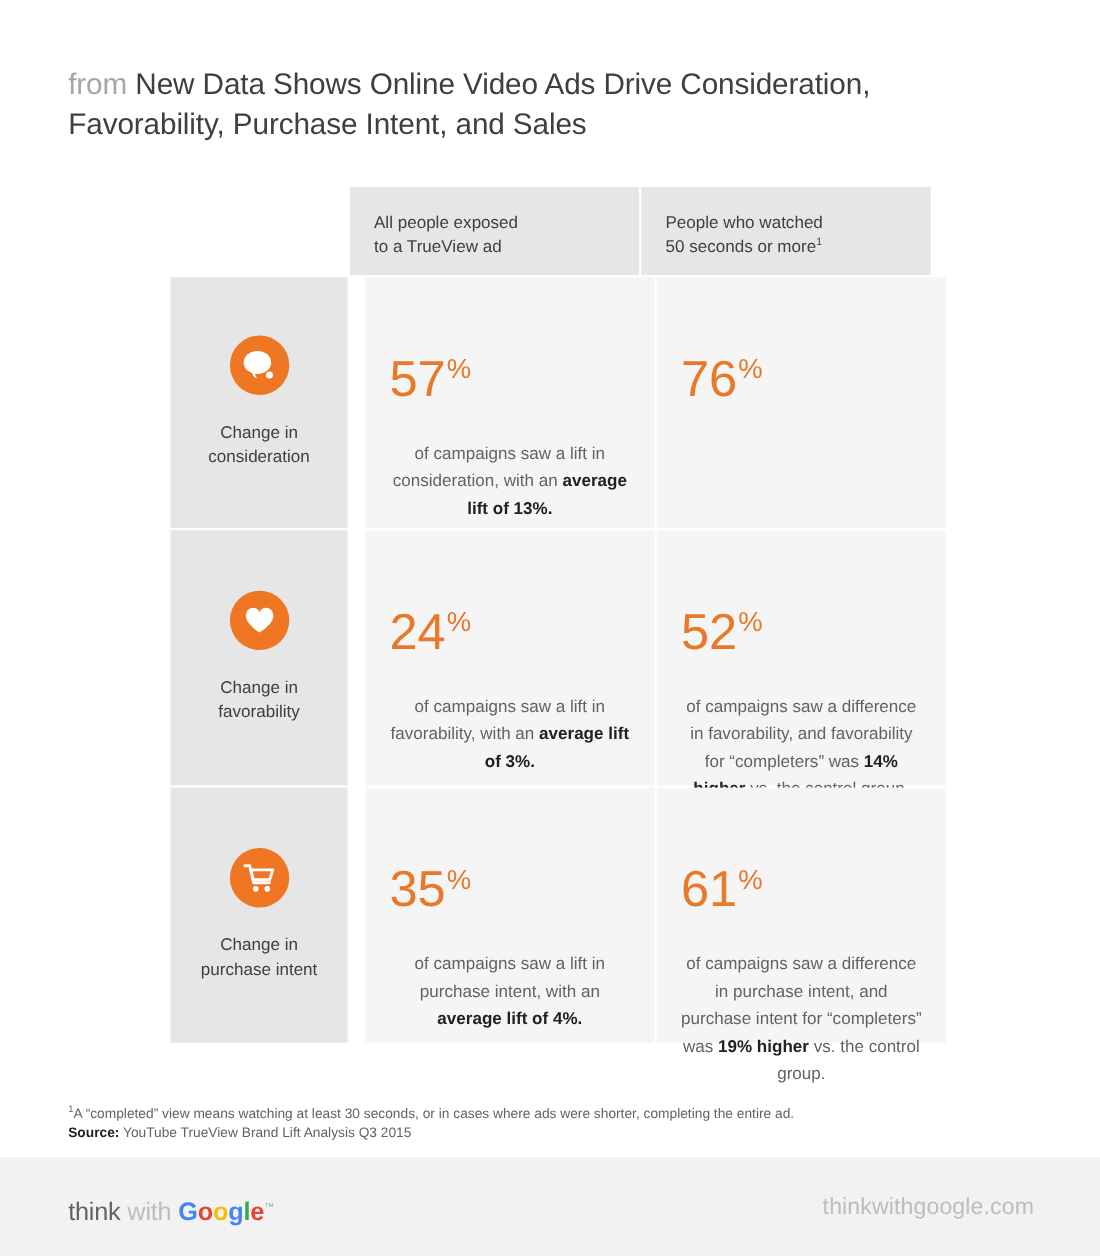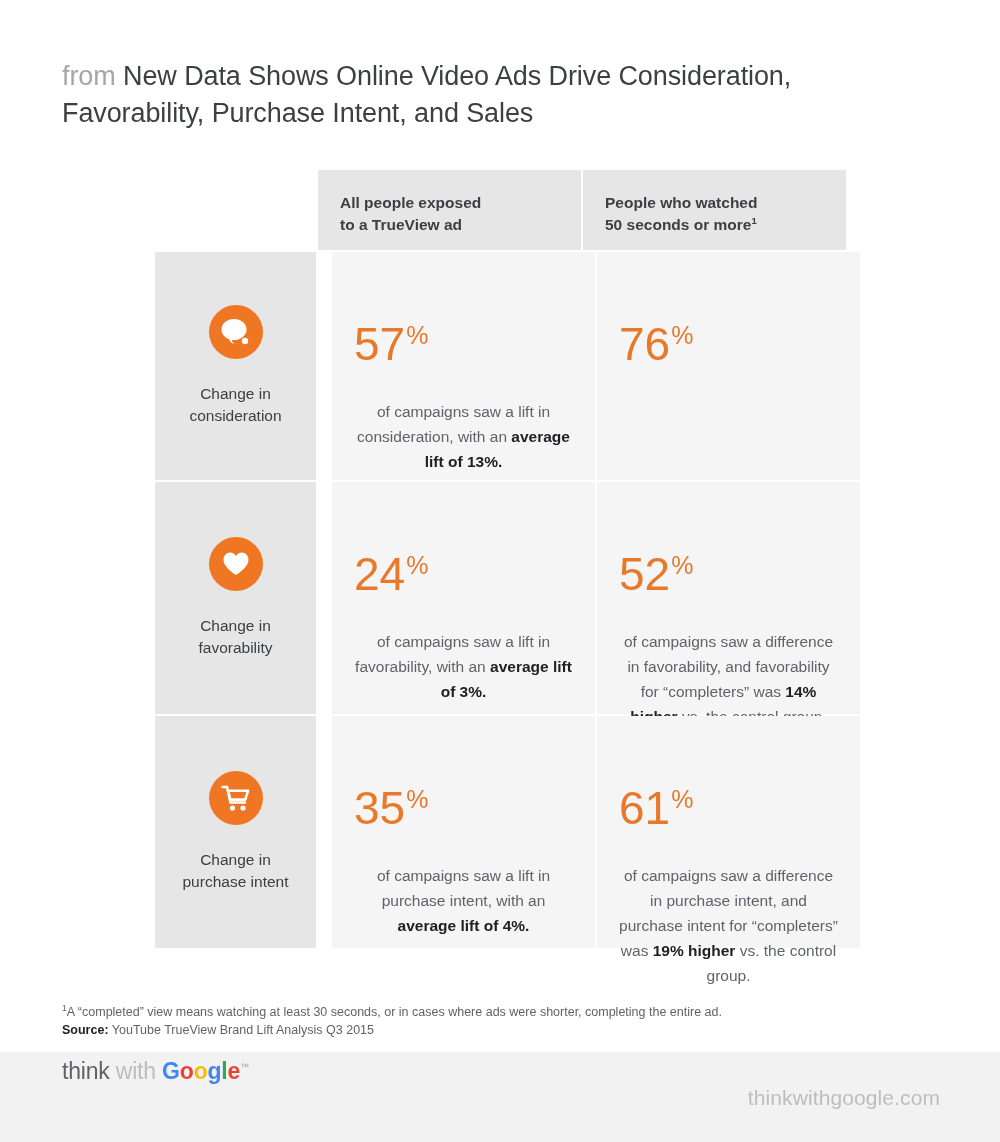--- a/index.html
+++ b/index.html
@@ -65,21 +65,21 @@
     background: #ffffff;
   }
   .header-cell {
     background: #e6e6e6;
     height: 80px;
     box-sizing: border-box;
     padding: 22px 22px 0 22px;
     font-size: 15.5px;
     line-height: 22px;
     color: #3c4043;
-    font-weight: 700;
+    font-weight: 400;
   }
   .header-cell sup {
     font-size: 9.5px;
     vertical-align: super;
     line-height: 0;
   }
 
   
   .body-row { margin-bottom: 2px; }
   .body-row:last-child { margin-bottom: 0; }
@@ -171,21 +171,21 @@
     position: absolute;
     left: 0;
     top: 1052px;
     width: 1000px;
     height: 90px;
     background: #f2f2f2;
   }
   .footer-logo {
     position: absolute;
     left: 62px;
-    top: 1053px;
+    top: 1083px;
     font-size: 23px;
     line-height: 28px;
     letter-spacing: -0.2px;
   }
   .fl-think { color: #5f6368; font-weight: 400; }
   .fl-with { color: #bdbdbd; font-weight: 400; }
   .fl-google { font-weight: 700; }
   .g1 { color: #4285f4; }
   .g2 { color: #ea4335; }
   .g3 { color: #fbbc05; }

